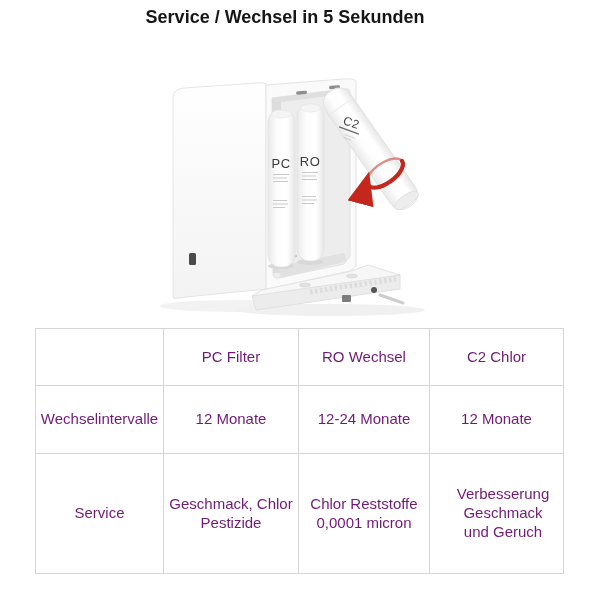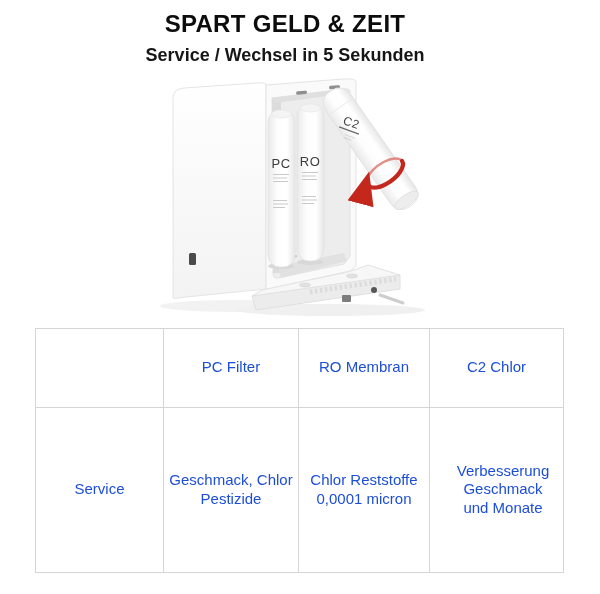--- a/index.html
+++ b/index.html
@@ -7,33 +7,32 @@
     width:600px; height:594px; position:relative; overflow:hidden;
     background:#ffffff; font-family:"Liberation Sans", sans-serif; color:#1e1e1e;
   }
   .header { position:absolute; top:0; left:0; width:570px; text-align:center; }
   .title   { margin:10px 0 0; font-size:24px; font-weight:700; color:#0c0c0c; letter-spacing:.3px; }
   .subtitle{ margin:7px 0 0; font-size:18px; font-weight:700; color:#161616; }
 
   .illustration { position:absolute; left:0; top:70px; width:600px; height:252px; }
 
   table.spec { position:absolute; left:35px; top:328px; width:528px; height:245px;
-    border-collapse:collapse; table-layout:fixed; font-size:15px; color:#1d4ed8; background:#fff; }
+    border-collapse:collapse; table-layout:fixed; font-size:15px; color:#701a75; background:#fff; }
   table.spec td { border:1px solid #d5d5d5; text-align:center; vertical-align:middle; padding:2px; line-height:1.25; }
   tr.r1 { height:57px; } tr.r2 { height:68px; } tr.r3 { height:120px; }
   td.cell-left { text-align:left; padding-left:10px; padding-right:6px; white-space:pre-line; }
   td.cell-left.pad-lg { padding-left:15px; }
 
   svg text { font-family:"Liberation Sans", sans-serif; }
 </style>
 </head>
 <body>
 
 <div class="header">
-  <h1 class="title">SPART GELD &amp; ZEIT</h1>
   <div class="subtitle">Service / Wechsel in 5 Sekunden</div>
 </div>
 
 <svg class="illustration" viewBox="0 0 600 252" xmlns="http://www.w3.org/2000/svg">
   <defs>
     <linearGradient id="gFace" x1="0" y1="0" x2="0" y2="1">
       <stop offset="0" stop-color="#ffffff"></stop>
         <stop offset="1" stop-color="#f3f3f3"></stop>
     </linearGradient>
     <linearGradient id="gCyl" x1="0" y1="0" x2="1" y2="0">
@@ -120,27 +119,33 @@
   <colgroup>
       <col style="width:128px">
       <col style="width:135px">
       <col style="width:131px">
       <col style="width:134px">
     </colgroup>
   <tbody>
       <tr class="r1">
     <td></td>
     <td>PC Filter</td>
-    <td>RO Membran</td>
+    <td>RO Wechsel</td>
     <td>C2 Chlor</td>
+  </tr>
+  <tr class="r2">
+    <td>Wechselintervalle</td>
+    <td>12 Monate</td>
+    <td>12-24 Monate</td>
+    <td>12 Monate</td>
   </tr>
   <tr class="r3">
     <td>Service</td>
     <td class="cell-left">Geschmack, Chlor
 Pestizide</td>
     <td class="cell-left">Chlor Reststoffe
 0,0001 micron</td>
     <td class="cell-left pad-lg">Verbesserung
 Geschmack
-und Monate</td>
+und Geruch</td>
   </tr>
 </tbody>
   </table>
 
 </body></html>

